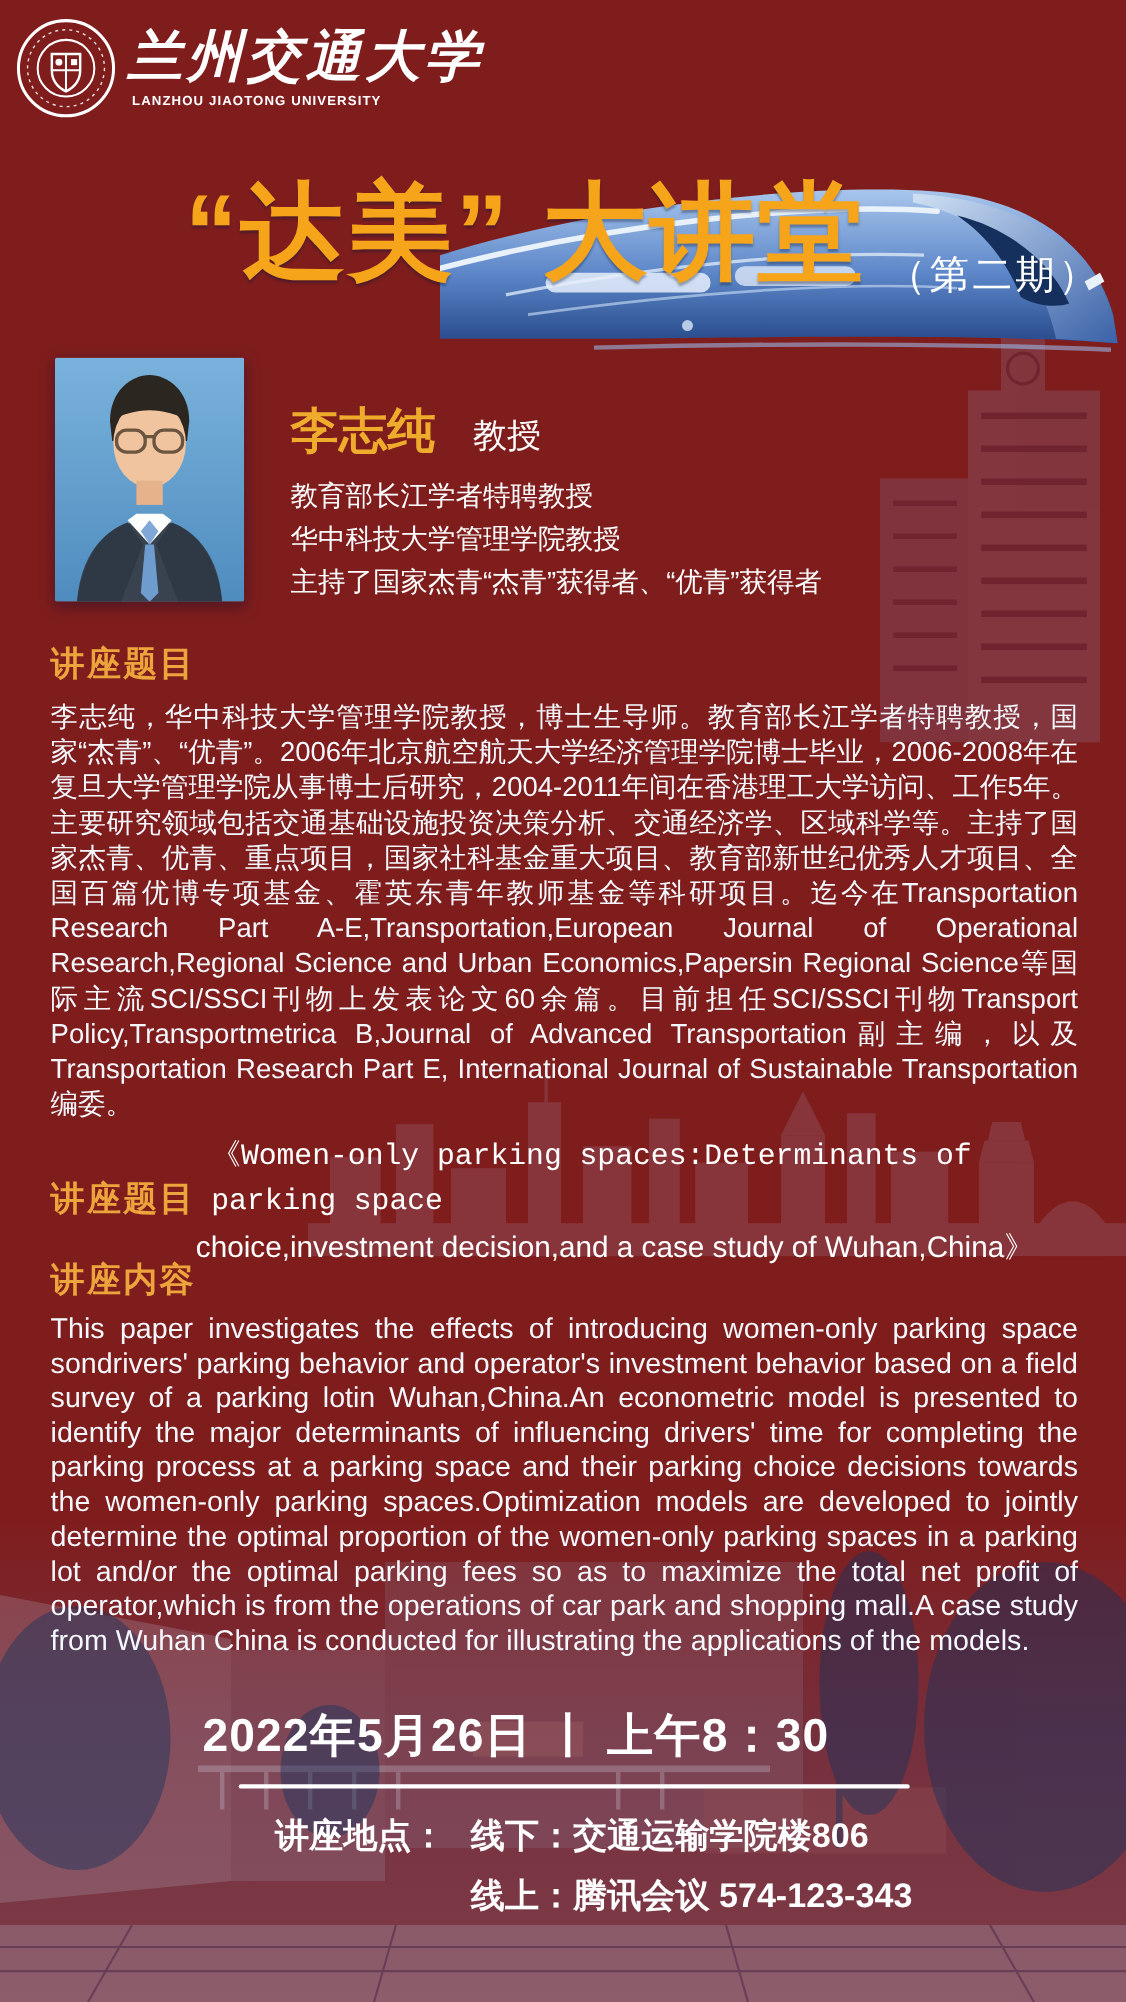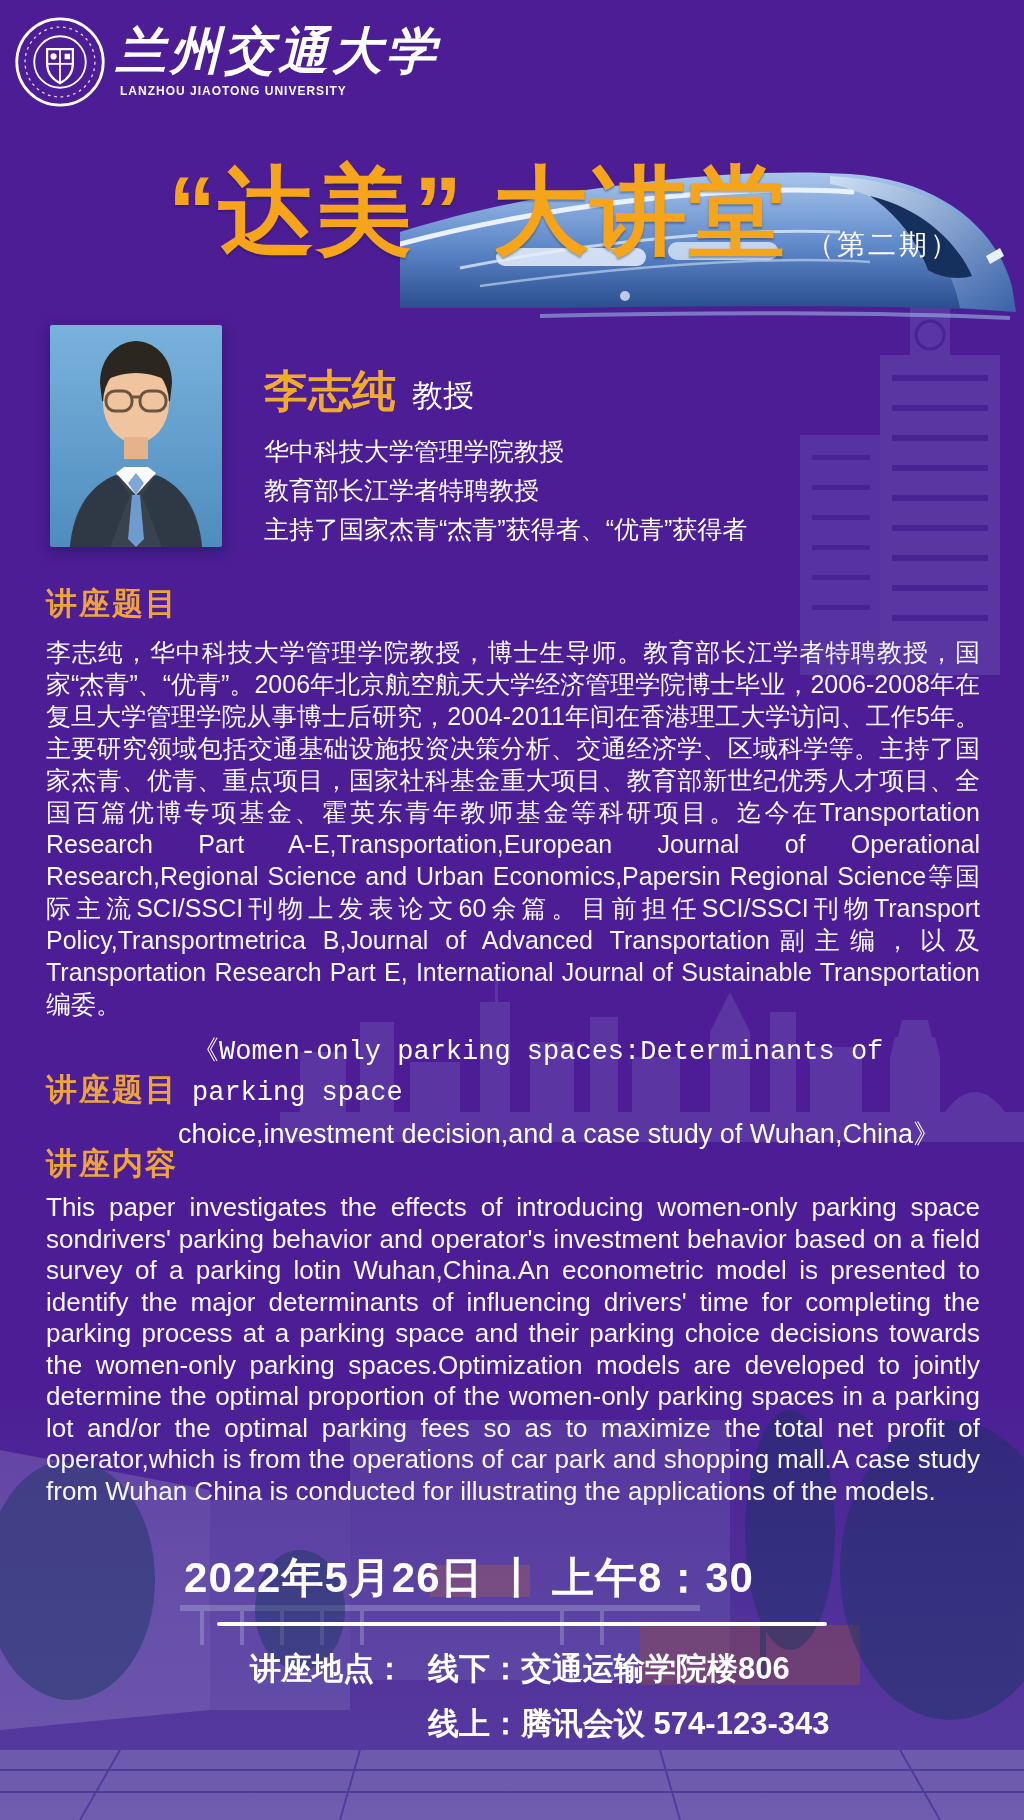--- a/index.html
+++ b/index.html
@@ -1,43 +1,43 @@
 <!DOCTYPE html>
 <html><head>
 <meta charset="utf-8">
 <style>
   html,body{margin:0;padding:0;background:#17274d;}
   *{box-sizing:border-box;}
   #poster{
     position:relative;width:1024px;height:1820px;margin:0 auto;
-    background:#4c1d95;overflow:hidden;
+    background:#7f1d1d;overflow:hidden;
     font-family:"Liberation Sans",sans-serif;color:#fff;
   }
   .abs{position:absolute;}
 
   
   .seal{left:14px;top:16px;width:92px;height:92px;}
   .uni-cn{left:116px;top:18px;font-size:50px;font-weight:bold;letter-spacing:4px;
           font-family:"Liberation Serif",serif;font-style:italic;}
   .uni-en{left:120px;top:84px;font-size:12px;font-weight:bold;letter-spacing:1px;}
   .college{left:418px;top:28px;font-size:54px;font-weight:bold;letter-spacing:8px;
            font-family:"Liberation Serif",serif;}
 
   
   .train{left:400px;top:136px;width:624px;height:190px;z-index:1;}
   .main-title{left:168px;top:148px;z-index:2;font-size:96px;font-weight:bold;
               color:#f6a41a;letter-spacing:2px;white-space:nowrap;
               text-shadow:0 2px 2px rgba(10,25,60,.35);}
-  .issue{left:806px;top:226px;z-index:2;font-size:28px;letter-spacing:3px;
+  .issue{left:806px;top:226px;z-index:2;font-size:36px;letter-spacing:3px;
          font-family:Liberation Mono, monospace;}
 
   
   .photo{left:50px;top:325px;width:172px;height:222px;border-radius:2px;overflow:hidden;
          box-shadow:0 4px 14px rgba(5,15,45,.4);}
-  .speaker-name-row{left:264px;top:362px;display:flex;align-items:baseline;gap:16px;}
+  .speaker-name-row{left:264px;top:362px;display:flex;align-items:baseline;gap:34px;}
   .speaker-name{font-size:44px;font-weight:bold;color:#efac2c;}
   .speaker-degree{font-size:31px;color:#fff;}
   .speaker-lines{left:264px;top:432px;font-size:25px;line-height:39px;color:#fdfdfd;}
 
   
   .sec-head{font-size:31px;font-weight:bold;color:#eda43c;letter-spacing:2px;}
   .h-guest{left:46px;top:583px;}
   .guest-para{left:46px;top:636px;width:934px;font-size:25px;line-height:32px;
               text-align:justify;text-justify:inter-character;color:#f4f7fc;}
 
@@ -213,22 +213,22 @@
       <path d="M82,170 L90,170 L94,214 L86,222 L78,214 Z" fill="#6f9cce"></path>
       <path d="M20,222 C26,176 48,156 66,150 L80,170 L60,222 Z" fill="#2f3945"></path>
       <path d="M152,222 C146,176 124,156 106,150 L92,170 L112,222 Z" fill="#2f3945"></path>
     </svg>
   </div>
   <div class="abs speaker-name-row text-layer">
     <span class="speaker-name">李志纯</span>
     <span class="speaker-degree">教授</span>
   </div>
   <div class="abs speaker-lines text-layer">
+    <div>教育部长江学者特聘教授</div>
     <div>华中科技大学管理学院教授</div>
-    <div>教育部长江学者特聘教授</div>
     <div>主持了国家杰青“杰青”获得者、“优青”获得者</div>
   </div>
 
   <div class="abs sec-head h-guest text-layer">讲座题目</div>
   <p class="abs guest-para text-layer" style="margin:0;">李志纯，华中科技大学管理学院教授，博士生导师。教育部长江学者特聘教授，国家“杰青”、“优青”。2006年北京航空航天大学经济管理学院博士毕业，2006-2008年在复旦大学管理学院从事博士后研究，2004-2011年间在香港理工大学访问、工作5年。主要研究领域包括交通基础设施投资决策分析、交通经济学、区域科学等。主持了国家杰青、优青、重点项目，国家社科基金重大项目、教育部新世纪优秀人才项目、全国百篇优博专项基金、霍英东青年教师基金等科研项目。迄今在Transportation Research Part A-E,Transportation,European Journal of Operational Research,Regional Science and Urban Economics,Papersin Regional Science等国际主流SCI/SSCI刊物上发表论文60余篇。目前担任SCI/SSCI刊物Transport Policy,Transportmetrica B,Journal of Advanced Transportation副主编，以及Transportation Research Part E, International Journal of Sustainable Transportation编委。</p>
 
   <div class="abs sec-head h-topic text-layer">讲座题目</div>
   <div class="abs topic-block text-layer">
     <div class="topic-l1">《Women-only parking spaces:Determinants of parking space</div>
     <div>choice,investment decision,and a case study of  Wuhan,China》</div>

